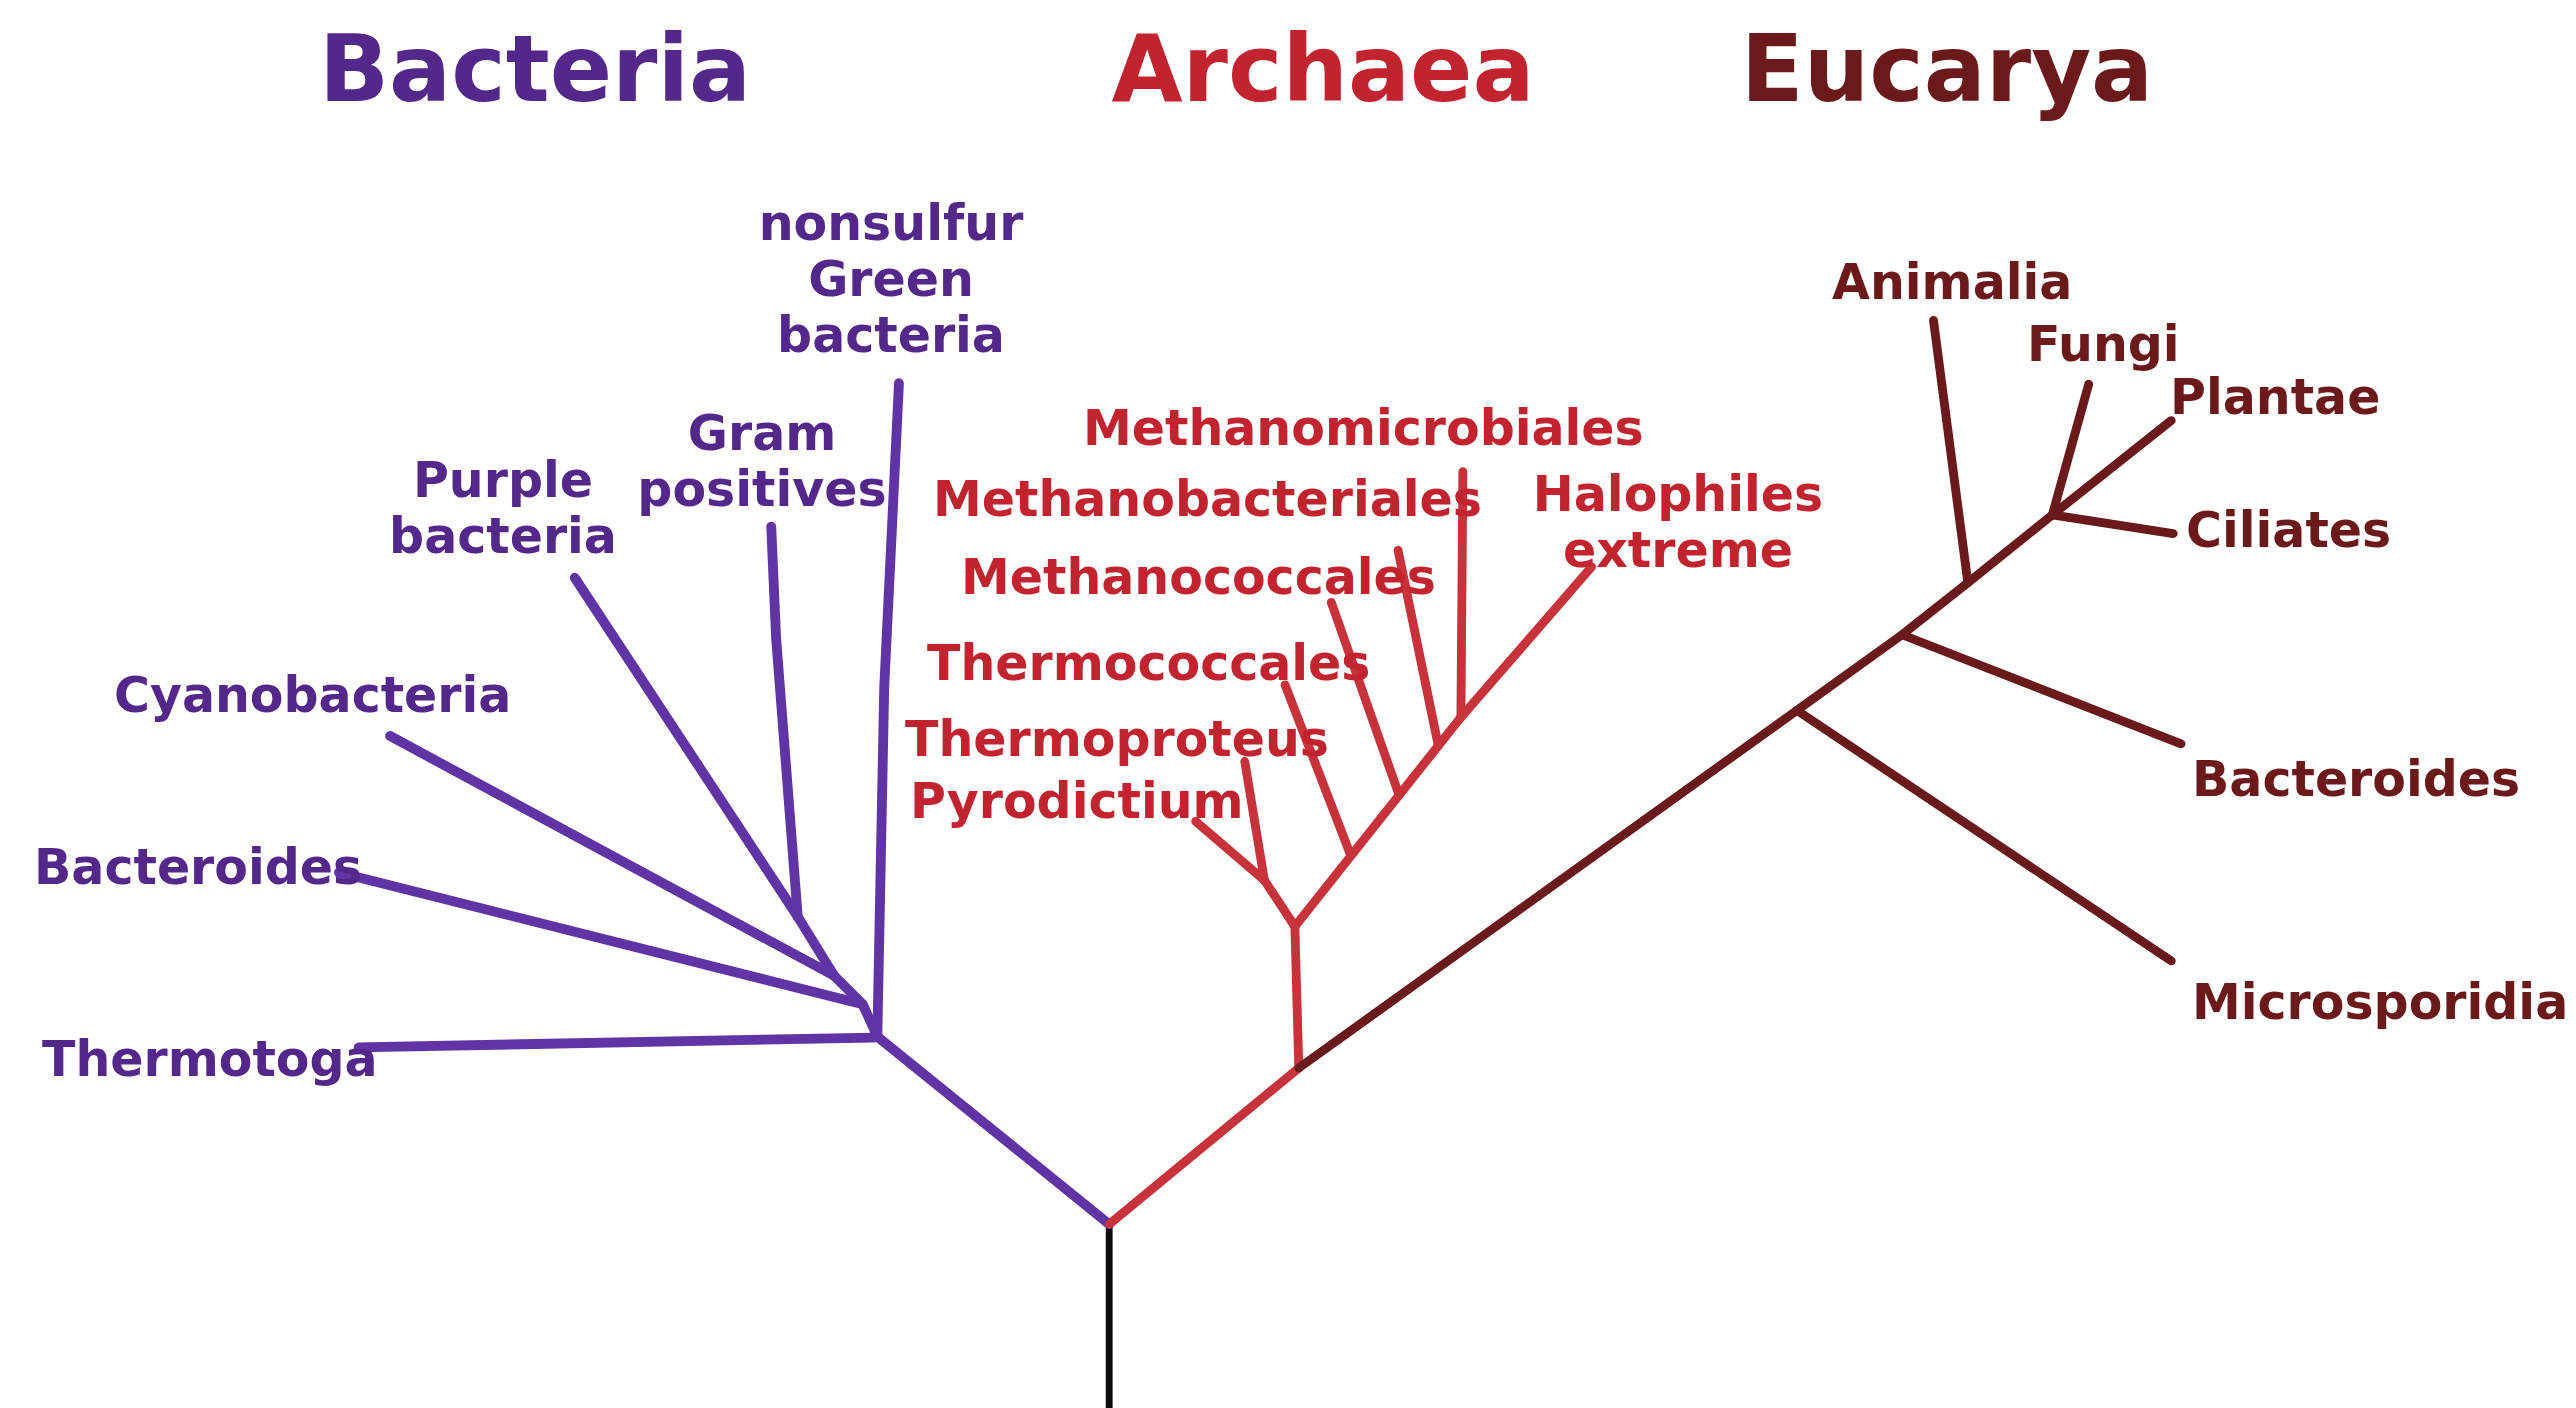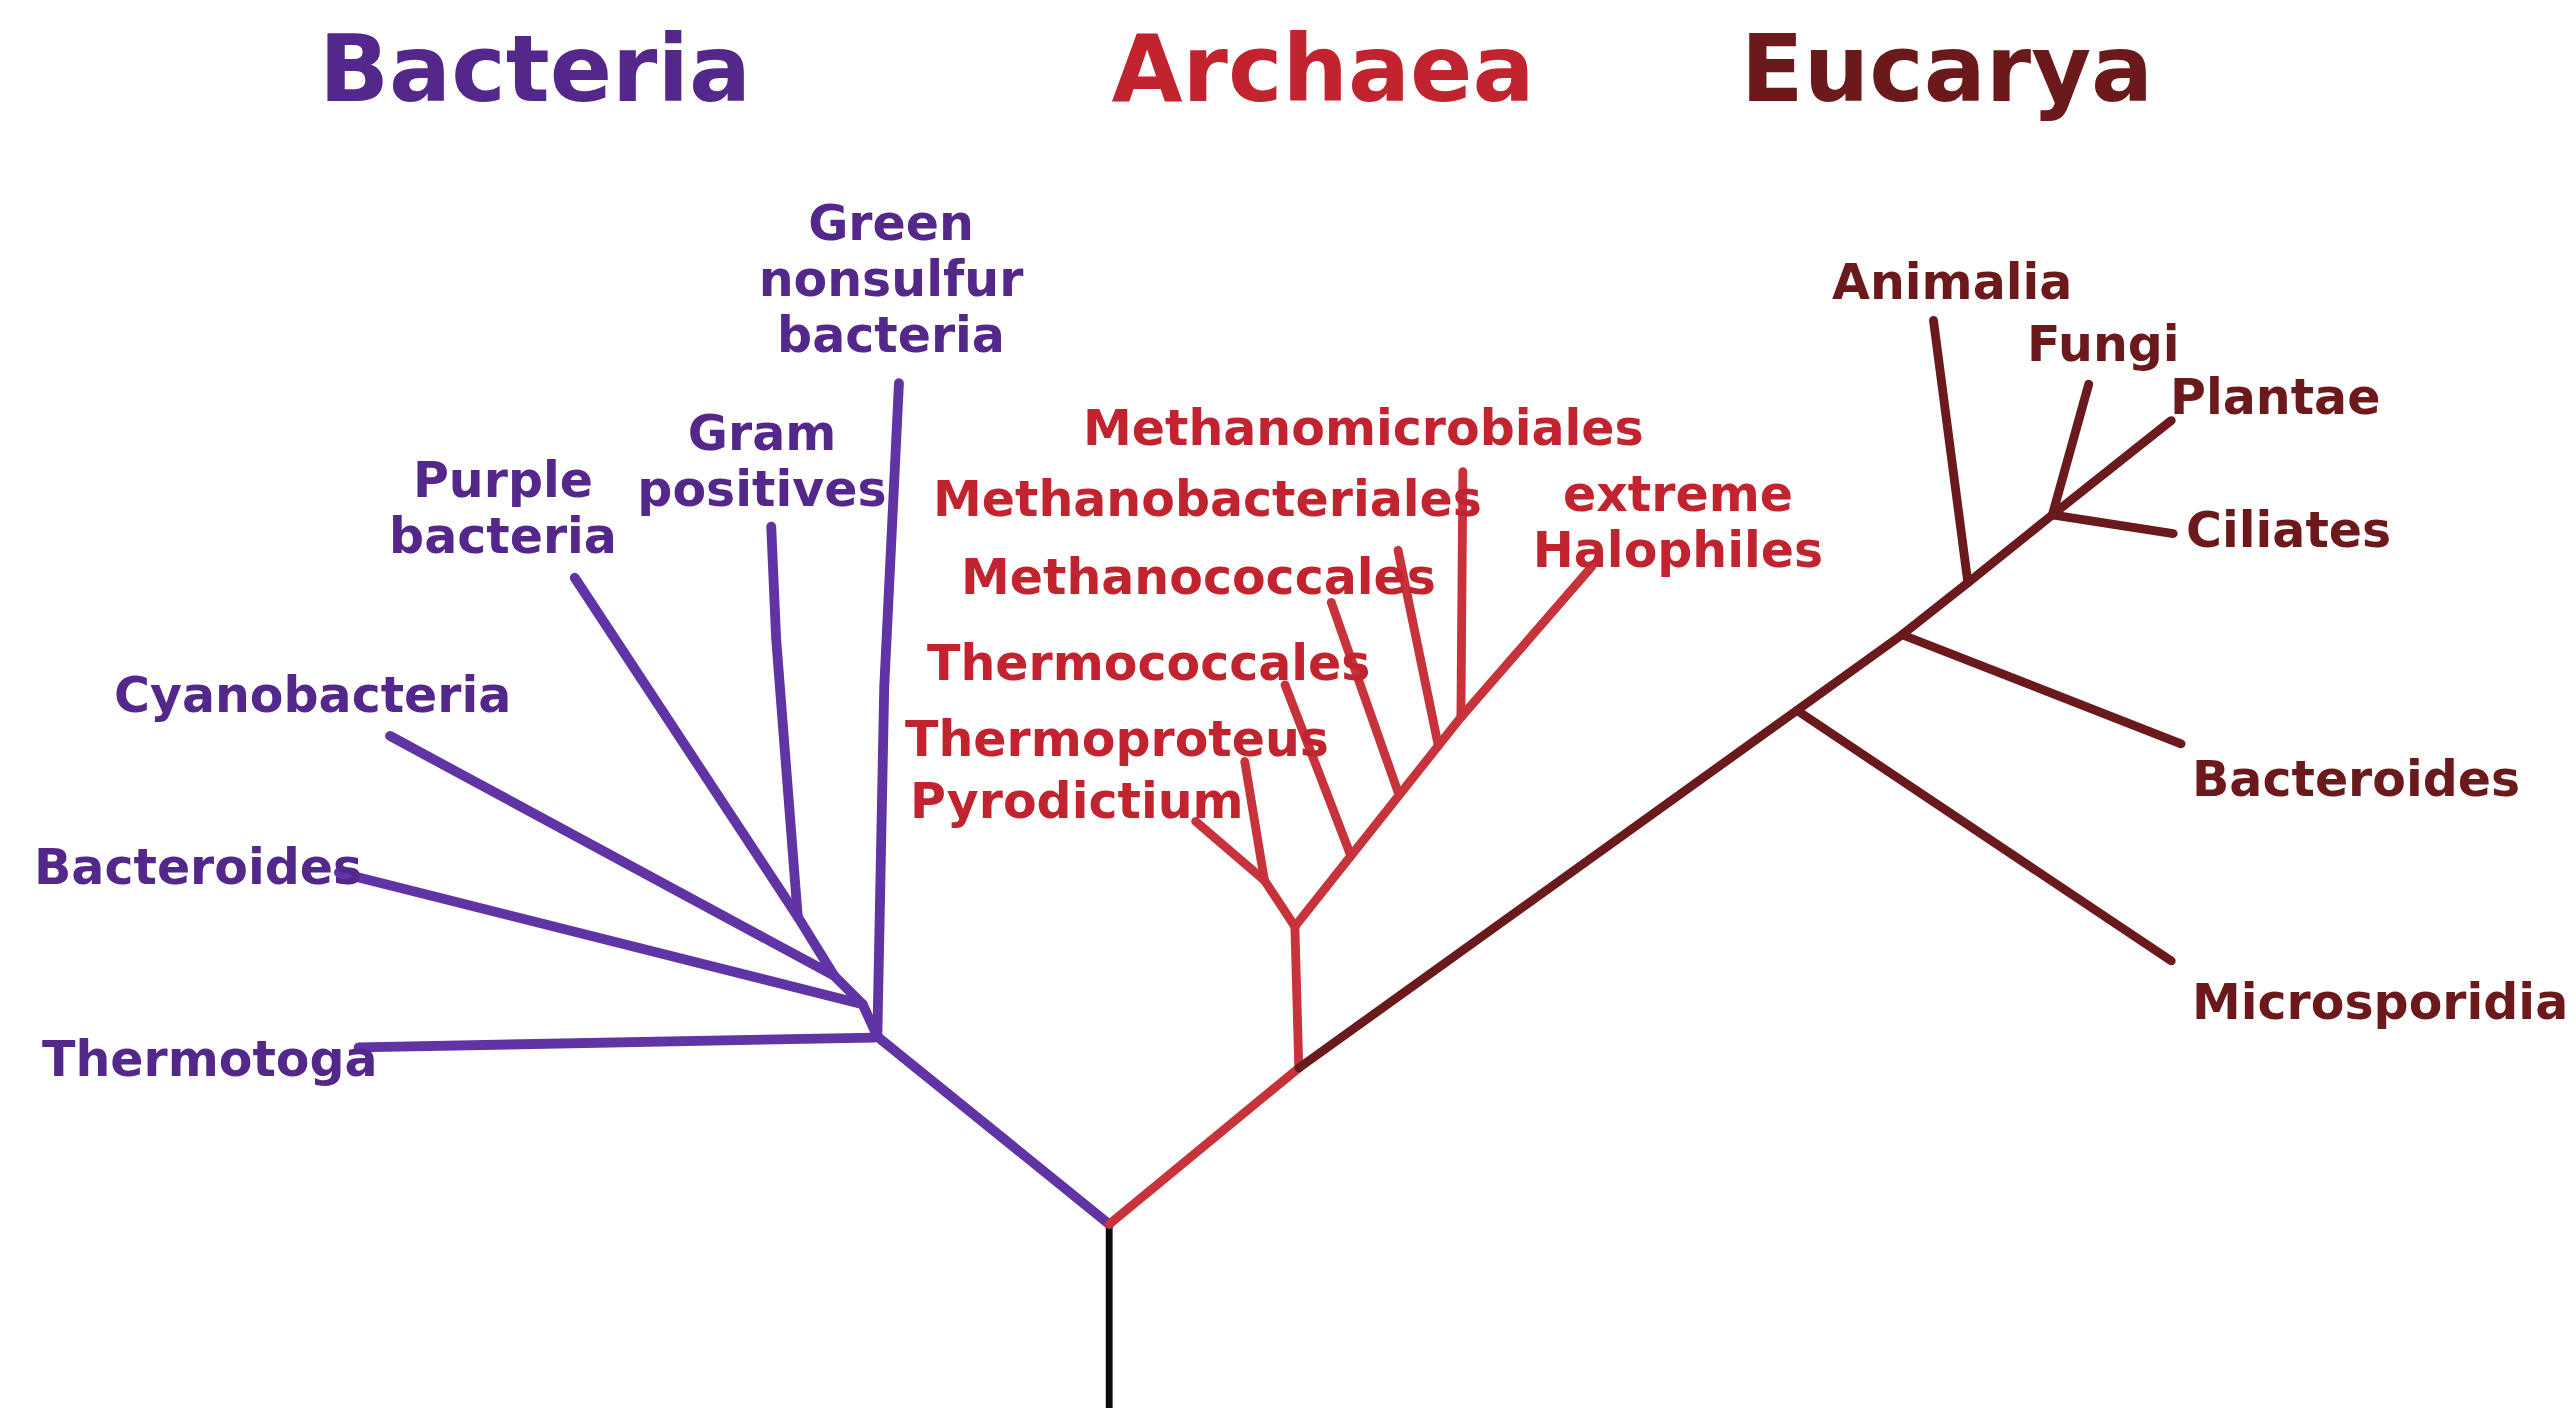--- a/index.html
+++ b/index.html
@@ -57,22 +57,22 @@
   <polyline class="branch-e" points="2089,524 2126,391"></polyline>
   <polyline class="branch-e" points="2089,524 2210,428"></polyline>
   <polyline class="branch-e" points="2089,524 2212,543"></polyline>
 </svg>
 
 <div class="lbl title col-b center" style="left:535px;top:21.6px;">Bacteria</div>
 <div class="lbl title col-a center" style="left:1323px;top:21.6px;">Archaea</div>
 <div class="lbl title col-e center" style="left:1947px;top:21.6px;">Eucarya</div>
 
 <div class="lbl col-b center" style="left:891px;top:196px;">
+  <div>nonsulfur</div>
   <div>Green</div>
-  <div>nonsulfur</div>
   <div>bacteria</div>
 </div>
 <div class="lbl col-b center" style="left:762px;top:406px;">
   <div>Gram</div>
   <div>positives</div>
 </div>
 <div class="lbl col-b center" style="left:503px;top:453px;">
   <div>Purple</div>
   <div>bacteria</div>
 </div>
@@ -80,22 +80,22 @@
 <div class="lbl col-b italic" style="left:34px;top:840px;">Bacteroides</div>
 <div class="lbl col-b italic" style="left:42px;top:1032px;">Thermotoga</div>
 
 <div class="lbl col-a" style="left:1083px;top:401px;">Methanomicrobiales</div>
 <div class="lbl col-a" style="left:933px;top:472px;">Methanobacteriales</div>
 <div class="lbl col-a" style="left:961px;top:550px;">Methanococcales</div>
 <div class="lbl col-a" style="left:927px;top:636px;">Thermococcales</div>
 <div class="lbl col-a italic" style="left:905px;top:712px;">Thermoproteus</div>
 <div class="lbl col-a italic" style="left:910px;top:774px;">Pyrodictium</div>
 <div class="lbl col-a center" style="left:1678px;top:467px;">
+  <div>Halophiles</div>
   <div>extreme</div>
-  <div>Halophiles</div>
 </div>
 
 <div class="lbl col-e" style="left:1832px;top:255px;">Animalia</div>
 <div class="lbl col-e" style="left:2027px;top:317px;">Fungi</div>
 <div class="lbl col-e" style="left:2170px;top:370px;">Plantae</div>
 <div class="lbl col-e" style="left:2186px;top:503px;">Ciliates</div>
 <div class="lbl col-e" style="left:2192px;top:752px;">Bacteroides</div>
 <div class="lbl col-e" style="left:2192px;top:975px;">Microsporidia</div>
 
 

